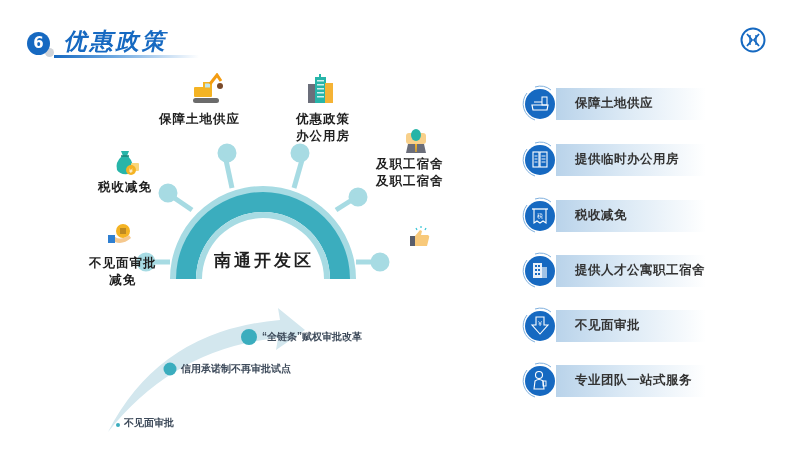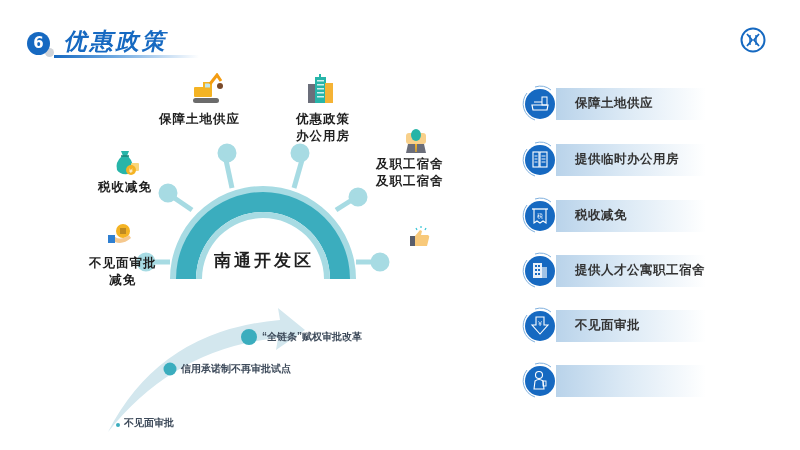--- a/index.html
+++ b/index.html
@@ -240,13 +240,14 @@
 <div class="abs row" style="top:360px;">
   <div class="band"></div>
   <svg class="circ-wrap" viewBox="0 0 38 38">
     <path d="M6 8 A17 17 0 0 0 14 35" fill="none" stroke="#7fb0de" stroke-width="1"></path>
     <path d="M14 2 A17 17 0 0 1 30 5" fill="none" stroke="#7fb0de" stroke-width="1"></path>
     <circle cx="19" cy="19" r="15" fill="#1669c1"></circle>
     <circle cx="18" cy="13" r="3.5" fill="none" stroke="#fff" stroke-width="1.1"></circle>
     <path d="M13 27 L14 19 Q18 16 22 19 L23 27 Z" fill="none" stroke="#fff" stroke-width="1.1"></path>
     <rect x="22" y="19" width="3" height="5" fill="none" stroke="#fff" stroke-width="0.9"></rect>
   </svg>
+  <div class="label">专业团队一站式服务</div>
 </div>
 
 </body></html>

